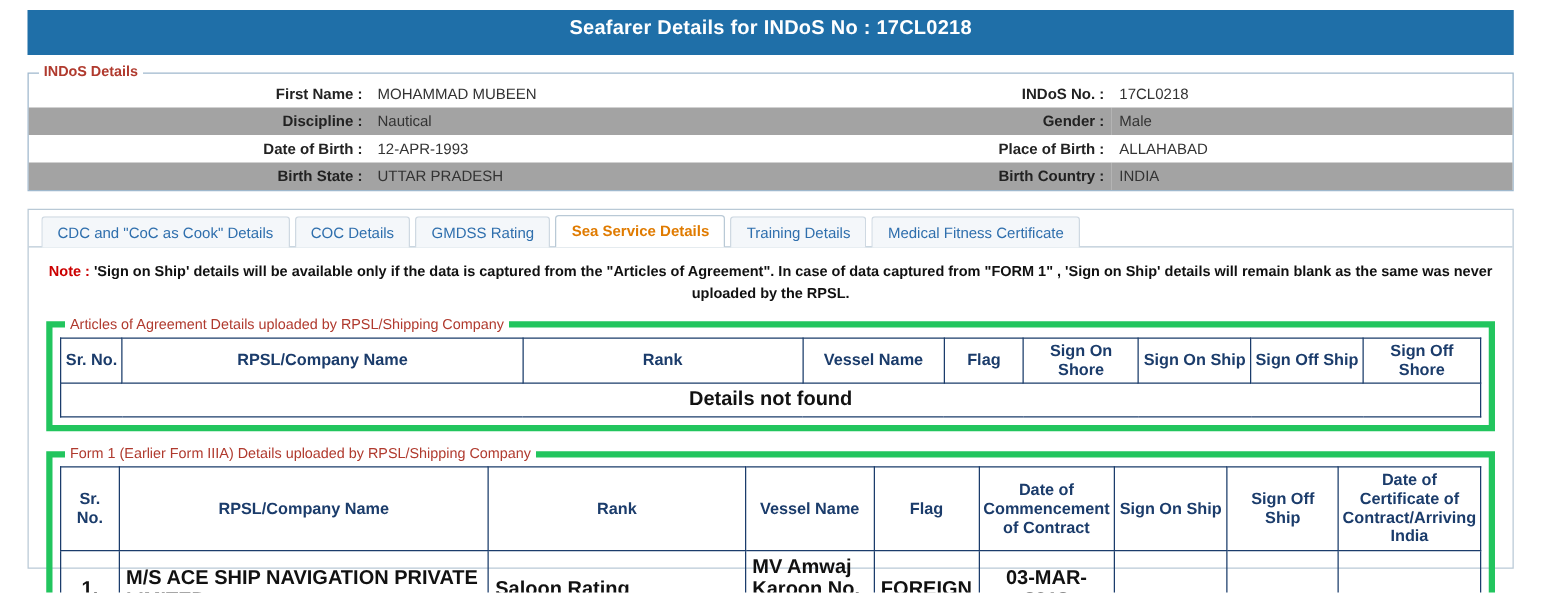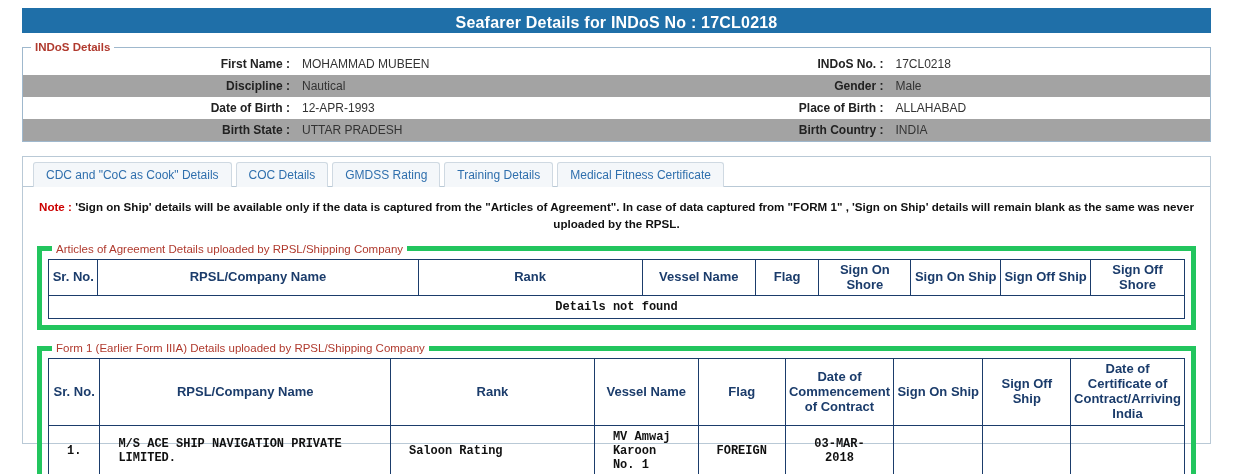--- a/index.html
+++ b/index.html
@@ -22,21 +22,21 @@
     box-sizing: border-box;
     padding: 8px 22px 0 22px;
   }
   
   .title-bar {
     background: #1F6FA8;
     color: #ffffff;
     text-align: center;
     font-weight: bold;
     font-size: 16px;
-    padding: 6px 0 1px 0;
+    padding: 6px 0 12px 0;
     letter-spacing: .2px;
   }
   
   .indos-fieldset {
     border: 1px solid #9fb8cd;
     margin: 8px 0 0 0;
     padding: 0;
     background: #ffffff;
   }
   .indos-fieldset > legend {
@@ -143,26 +143,25 @@
     background: #ffffff;
     color: #1b3c6b;
     font-weight: bold;
     font-size: 13px;
     padding: 3px 3px;
     text-align: center;
     line-height: 1.15;
   }
   table.grid td {
     border: 1px solid #1b3c6b;
-    padding: 4px 18px;
-    font-size: 12px;
+    padding: 4px 5px;
+    font-size: 16px;
     color: #111111;
     font-weight: bold;
     vertical-align: middle;
-    font-family: Liberation Mono, monospace;
   }
   td.notfound {
     text-align: center;
     color: #cc0000;
     font-weight: bold;
     font-size: 12px;
     padding: 3px 0;
   }
   td.c { text-align: center; }
   td.l { text-align: left; }
@@ -205,20 +204,21 @@
       </tr>
     </tbody>
       </table>
   </fieldset>
 
   <div class="tab-wrap">
     <div class="tabs">
       <div class="tab">CDC and "CoC as Cook" Details</div>
       <div class="tab">COC Details</div>
       <div class="tab">GMDSS Rating</div>
+      <div class="tab active">Sea Service Details</div>
       <div class="tab">Training Details</div>
       <div class="tab">Medical Fitness Certificate</div>
     </div>
 
     <div class="tab-body">
 
       <div class="note"><span class="note-lead">Note :</span><span> 'Sign on Ship' details will be available only if the data is captured from the "Articles of Agreement". In case of data captured from "FORM 1" , 'Sign on Ship' details will remain blank as the same was never uploaded by the RPSL.</span></div>
 
       <fieldset class="tbl-fs">
         <legend>Articles of Agreement Details uploaded by RPSL/Shipping Company</legend>

